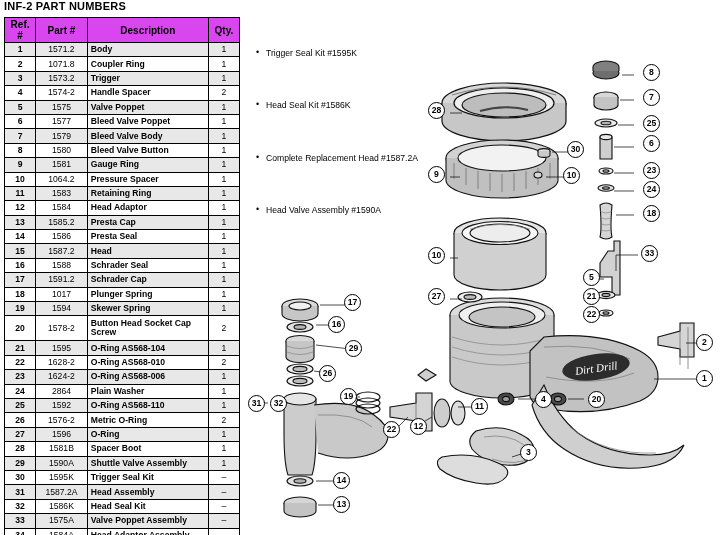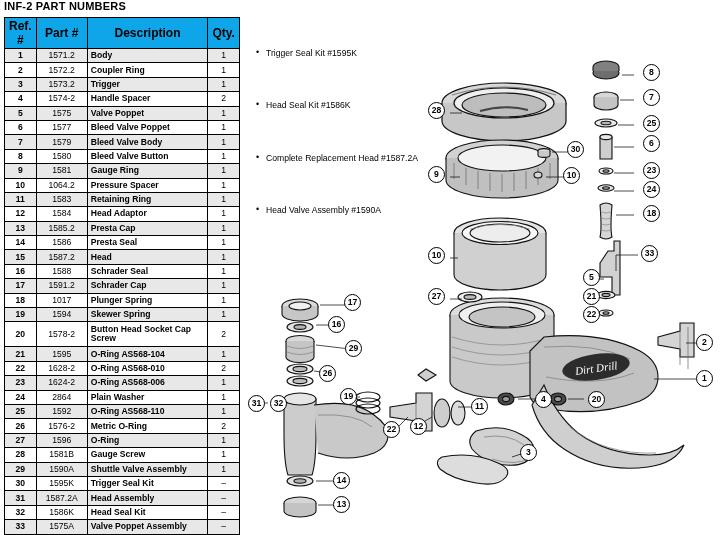--- a/index.html
+++ b/index.html
@@ -37,24 +37,24 @@
     left: 4px;
     top: 17px;
     width: 236px;
   }
   table.parts {
     border-collapse: collapse;
     width: 236px;
     font-size: 8.6px;
   }
   table.parts th {
-    background: #0ea5e9;
+    background: #d946ef;
     border: 1px solid #000;
     font-weight: bold;
-    font-size: 12px;
+    font-size: 10px;
     padding: 1px 2px;
     text-align: center;
     height: 13px;
   }
   table.parts td {
     border: 1px solid #000;
     padding: 0 3px;
     height: 13.4px;
     line-height: 1.05;
   }
@@ -170,21 +170,21 @@
       </thead>
       <tbody>
         <tr>
             <td class="c-ref">1</td>
             <td class="c-part">1571.2</td>
             <td class="c-desc">Body</td>
             <td class="c-qty">1</td>
           </tr>
         <tr>
             <td class="c-ref">2</td>
-            <td class="c-part">1572.2</td>
+            <td class="c-part">1071.8</td>
             <td class="c-desc">Coupler Ring</td>
             <td class="c-qty">1</td>
           </tr>
         <tr>
             <td class="c-ref">3</td>
             <td class="c-part">1573.2</td>
             <td class="c-desc">Trigger</td>
             <td class="c-qty">1</td>
           </tr>
         <tr>
@@ -327,21 +327,21 @@
           </tr>
         <tr>
             <td class="c-ref">27</td>
             <td class="c-part">1596</td>
             <td class="c-desc">O-Ring</td>
             <td class="c-qty">1</td>
           </tr>
         <tr>
             <td class="c-ref">28</td>
             <td class="c-part">1581B</td>
-            <td class="c-desc">Gauge Screw</td>
+            <td class="c-desc">Spacer Boot</td>
             <td class="c-qty">1</td>
           </tr>
         <tr>
             <td class="c-ref">29</td>
             <td class="c-part">1590A</td>
             <td class="c-desc">Shuttle Valve Assembly</td>
             <td class="c-qty">1</td>
           </tr>
         <tr>
             <td class="c-ref">30</td>

